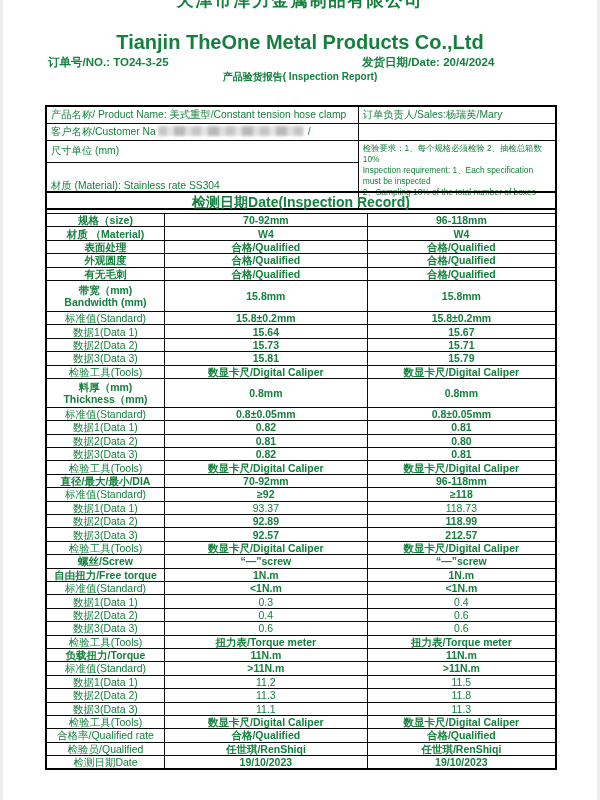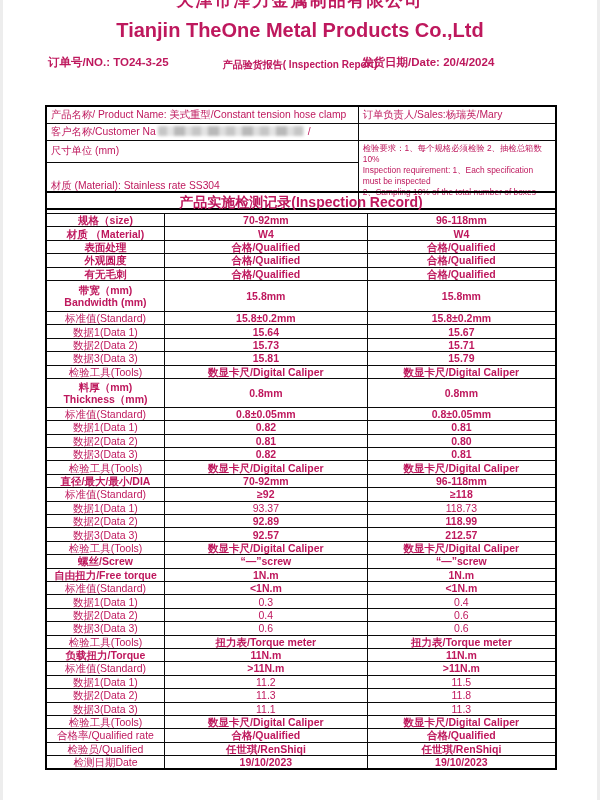--- a/index.html
+++ b/index.html
@@ -1,29 +1,29 @@
 <!DOCTYPE html>
 <html><head>
 <meta charset="utf-8">
 <style>
   * { margin:0; padding:0; box-sizing:border-box; }
   html,body { background:#ffffff; }
   .page {
     position:relative; width:600px; height:800px; overflow:hidden;
-    background:#ffffff; color:#be185d;
+    background:#ffffff; color:#15803d;
     font-family:"Liberation Sans","DejaVu Sans",sans-serif;
   }
   .edge { position:absolute; top:0; height:100%; background:#ededed; }
   .edge.l { left:0; width:3px; }
   .edge.r { right:0; width:3px; }
 
   
   .hdr { position:absolute; top:-9px; left:0; width:100%; text-align:center; }
   .co-cn { font-size:17px; font-weight:bold; letter-spacing:2px; line-height:20px; }
-  .co-en { font-size:20px; font-weight:bold; line-height:25px; margin-top:7px; }
+  .co-en { font-size:20px; font-weight:bold; line-height:25px; margin-top:19px; }
   .rpt   { font-size:10px; font-weight:bold; line-height:21px; margin-top:11px; }
 
   
   .orderline { position:absolute; top:55px; left:0; width:100%; height:16px;
                font-size:11.5px; font-weight:bold; }
   .orderline .ono   { position:absolute; left:48px; }
   .orderline .odate { position:absolute; left:362px; }
 
   
   table { border-collapse:collapse; table-layout:fixed; }
@@ -101,21 +101,21 @@
     </table>
 
   <table class="rec">
     <colgroup>
         <col style="width:118px">
         <col style="width:202px">
         <col style="width:188px">
       </colgroup>
     <thead>
       <tr>
-        <th class="title" colspan="3">产品实施检测记录(Inspection Record)</th>
+        <th class="title" colspan="3">检测日期Date(Inspection Record)</th>
       </tr>
     </thead>
     <tbody id="record-rows">
         <tr>
           <td class="lab lb">规格（size)</td>
           <td class="val vb">70-92mm</td>
           <td class="val vb">96-118mm</td>
         </tr>
         <tr>
           <td class="lab lb">材质 （Material)</td>

